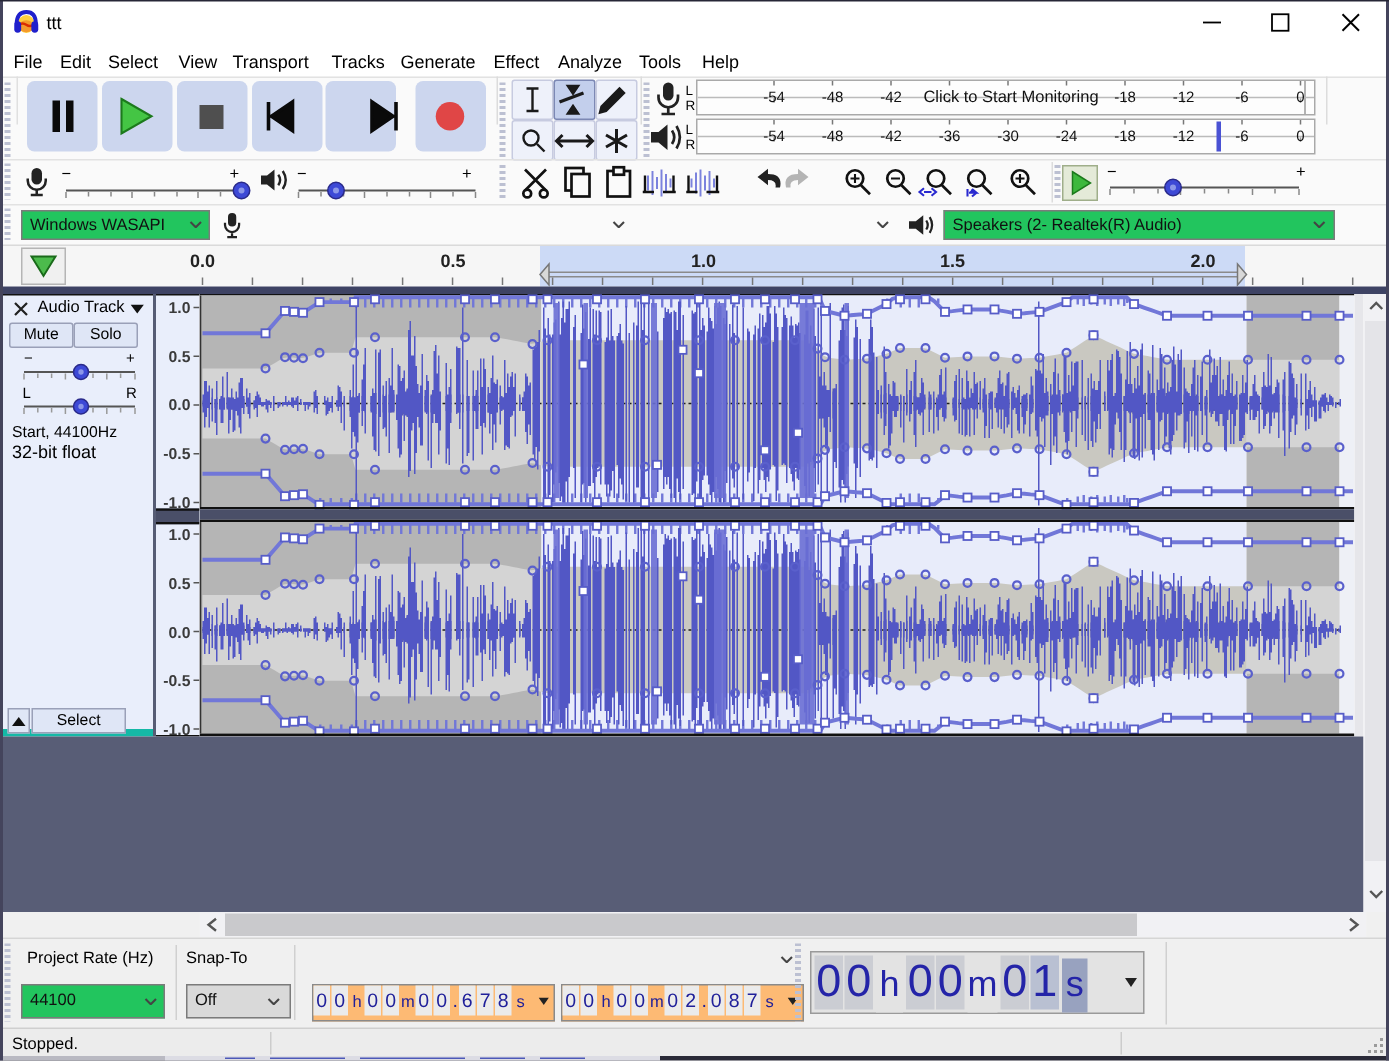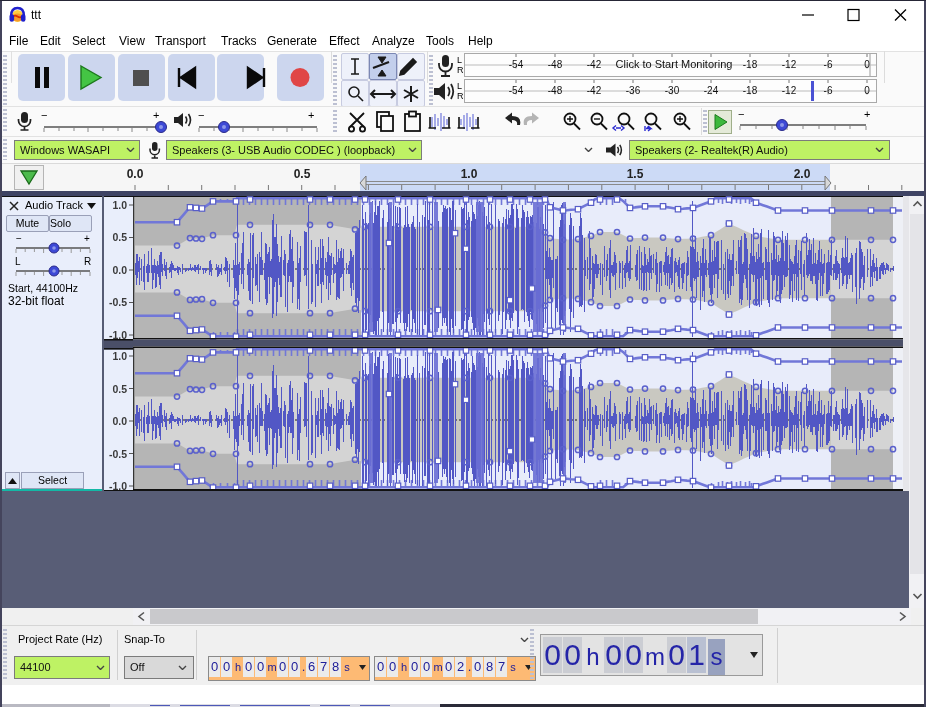--- a/index.html
+++ b/index.html
@@ -1,19 +1,19 @@
 <!DOCTYPE html>
 <html><head><meta charset="utf-8">
 <style>
 html,body{margin:0;padding:0}
 body{width:926px;height:707px;overflow:hidden;font-family:"Liberation Sans",sans-serif;background:#f0f0f0}
 #win{position:absolute;left:0;top:0;width:926px;height:707px;background:#fff}
 .abs{position:absolute}
 .grip{background:repeating-linear-gradient(180deg,#bcc0d2 0 2px,transparent 2px 4px)}
-.cb{position:absolute;background:#bef264;border:1px solid #7b7b7b;font-size:11px;color:#111;line-height:18px;padding-left:5px;box-sizing:border-box;white-space:nowrap;overflow:hidden}
+.cb{position:absolute;background:#22c55e;border:1px solid #7b7b7b;font-size:11px;color:#111;line-height:18px;padding-left:5px;box-sizing:border-box;white-space:nowrap;overflow:hidden}
 .chev{position:absolute;width:9px;height:5px}
 .tbtn{position:absolute;background:#ccd6ee;border-radius:5px}
 .ebtn{position:absolute;width:26px;height:25px;background:#eef1fa;border:1px solid #c7cbe0;border-radius:2px}
 .mlab{position:absolute;font-size:12px;color:#000}
 .digit{display:inline-block;width:11px;text-align:center;background:#ebebeb;margin-right:1px}
 .tf{position:absolute;background:#fdba74;border:1px solid #8a8a8a;color:#20209a;font-size:13px;font-weight:normal;line-height:20px;white-space:nowrap}
 </style></head>
 <body>
 <div id="win">
 <div class="abs" style="left:0;top:0;width:926px;height:30px;background:#fff">
@@ -300,21 +300,20 @@
  <div class="abs grip" style="left:3px;top:3px;width:4px;height:21px"></div>
  <div class="cb" style="left:14px;top:4px;width:126px;height:20px">Windows WASAPI</div>
  <svg class="abs chev" style="left:126px;top:11px">
         <path d="M1 1 L4.5 4.5 L8 1" stroke="#444" stroke-width="1.4" fill="none"></path>
       </svg>
  <svg class="abs" style="left:146px;top:5px" width="17" height="19" viewBox="0 0 17 19">
   <rect x="6" y="1" width="5.5" height="9" rx="2.7" fill="#222"></rect>
   <path d="M4 7.5 v1.5 a4.7 4.7 0 0 0 9.4 0 V7.5" stroke="#222" stroke-width="1.5" fill="none"></path>
   <path d="M8.7 14.5 V17 M5.5 17 H12" stroke="#222" stroke-width="1.5"></path>
  </svg>
- <div class="cb" style="left:166px;top:4px;width:256px;height:20px">Speakers (3- USB Audio CODEC ) (loopback)</div>
  <svg class="abs chev" style="left:408px;top:11px">
         <path d="M1 1 L4.5 4.5 L8 1" stroke="#444" stroke-width="1.4" fill="none"></path>
       </svg>
  <svg class="abs chev" style="left:584px;top:11px">
         <path d="M1 1 L4.5 4.5 L8 1" stroke="#444" stroke-width="1.4" fill="none"></path>
       </svg>
  <svg class="abs" style="left:604px;top:5px" width="19" height="18" viewBox="0 0 19 18">
   <path d="M2 6.5 H6.5 L11.5 2.5 V15.5 L6.5 11.5 H2 Z" fill="#222"></path>
   <path d="M13.5 6 Q15.5 9 13.5 12 M15.8 3.8 Q19 9 15.8 14.2" stroke="#222" stroke-width="1.5" fill="none"></path>
  </svg>
@@ -367,30 +366,30 @@
           <line x1="735.1" y1="22" x2="735.1" y2="27"></line>
           <line x1="768.5" y1="22" x2="768.5" y2="27"></line>
           <line x1="801.8" y1="22" x2="801.8" y2="27"></line>
           <line x1="835.1" y1="22" x2="835.1" y2="27"></line>
           <line x1="868.5" y1="22" x2="868.5" y2="27"></line>
           <line x1="901.8" y1="22" x2="901.8" y2="27"></line>
         </g>
       </svg>
 </div>
 <div class="abs" style="left:0;top:191px;width:926px;height:5px;background:#3e4364"></div>
-<div class="abs" style="left:2px;top:196px;width:100px;height:295px;background:#e9eefb;border-top:1px solid #111;border-bottom:2px solid #14b8a6;box-sizing:border-box">
+<div class="abs" style="left:2px;top:196px;width:100px;height:295px;background:#e9eefb;border-top:1px solid #111;border-bottom:5px solid #14b8a6;box-sizing:border-box">
  <svg class="abs" style="left:6px;top:3px" width="12" height="12">
         <path d="M2 2 L10 10 M10 2 L2 10" stroke="#222" stroke-width="1.5"></path>
       </svg>
  <div class="abs" style="left:23px;top:2px;font-size:11px;color:#000;white-space:nowrap">Audio Track</div>
  <svg class="abs" style="left:85px;top:6px" width="10" height="7">
         <path d="M0 0 H9 L4.5 6 Z" fill="#111"></path>
       </svg>
  <div class="abs" style="left:4px;top:18px;width:43px;height:17px;background:#dfe6f6;border:1px solid #9aa0b8;border-radius:2px;box-sizing:border-box;font-size:10.5px;text-align:center;line-height:15px;color:#000">Mute</div>
- <div class="abs" style="left:47px;top:18px;width:43px;height:17px;background:#dfe6f6;border:1px solid #9aa0b8;border-radius:2px;box-sizing:border-box;font-size:10.5px;text-align:left;line-height:15px;color:#000">Solo</div>
+ <div class="abs" style="left:47px;top:18px;width:43px;height:17px;background:#dfe6f6;border:1px solid #9aa0b8;border-radius:2px;box-sizing:border-box;font-size:10.5px;text-align:center;line-height:15px;color:#000">Solo</div>
  <svg class="abs" style="left:8px;top:37px" width="86" height="22" viewBox="0 0 86 22">
   <text x="6" y="8" font-size="10" fill="#000" font-family="Liberation Sans">−</text>
   <text x="74" y="8" font-size="10" fill="#000" font-family="Liberation Sans">+</text>
   <line x1="6" y1="14" x2="80" y2="14" stroke="#555" stroke-width="1.3"></line>
   <g stroke="#999">
           <line x1="6" y1="15" x2="6" y2="19"></line>
           <line x1="15.2" y1="15" x2="15.2" y2="18"></line>
           <line x1="24.4" y1="15" x2="24.4" y2="18"></line>
           <line x1="33.6" y1="15" x2="33.6" y2="19"></line>
           <line x1="42.8" y1="15" x2="42.8" y2="18"></line>
@@ -715,20 +714,35 @@
  <div class="abs" style="left:540px;top:8px;width:223px;height:42px;background:#e3e3e3;border:1px solid #9a9a9a;box-sizing:border-box">
 <div style="position:absolute;left:2px;top:2px;height:36px;font-family:'Liberation Sans';font-weight:normal;color:#2424a8;font-size:30px;line-height:36px;white-space:nowrap">
 <span style="display:inline-block;width:19px;text-align:center;background:#cbcdd3;margin-right:1px">0</span><span style="display:inline-block;width:19px;text-align:center;background:#cbcdd3;margin-right:2px">0</span><span style="display:inline-block;width:18px;text-align:center;background:#e3e3e3;font-size:24px;margin-right:2px">h</span><span style="display:inline-block;width:19px;text-align:center;background:#cbcdd3;margin-right:1px">0</span><span style="display:inline-block;width:19px;text-align:center;background:#cbcdd3;margin-right:2px">0</span><span style="display:inline-block;width:20px;text-align:center;background:#e3e3e3;font-size:24px;margin-right:2px">m</span><span style="display:inline-block;width:19px;text-align:center;background:#cbcdd3;margin-right:1px">0</span><span style="display:inline-block;width:19px;text-align:center;background:#b9c0d2;margin-right:2px">1</span><span style="display:inline-block;width:17px;text-align:center;background:#98a2bf;font-size:24px">s</span>
 </div>
 <svg style="position:absolute;right:3px;top:17px" width="9" height="7">
           <path d="M0 0 H8 L4 6 Z" fill="#222"></path>
         </svg>
 </div>
  <div class="abs" style="left:777px;top:2px;width:1px;height:55px;background:#d0d0d0"></div>
 </div>
+<div class="abs" style="left:0;top:685px;width:926px;height:19px;background:#ececec;border-top:1px solid #cfcfcf;box-sizing:border-box">
+ <div class="abs" style="left:8px;top:4px;font-size:11px;color:#000">Stopped.</div>
+ <div class="abs" style="left:180px;top:2px;width:1px;height:15px;background:#cccccc"></div>
+ <div class="abs" style="left:747px;top:2px;width:1px;height:15px;background:#cccccc"></div>
+ <svg class="abs" style="left:912px;top:6px" width="12" height="12">
+        <g fill="#9a9a9a">
+          <rect x="8" y="0" width="2" height="2"></rect>
+          <rect x="8" y="4" width="2" height="2"></rect>
+          <rect x="8" y="8" width="2" height="2"></rect>
+          <rect x="4" y="4" width="2" height="2"></rect>
+          <rect x="4" y="8" width="2" height="2"></rect>
+          <rect x="0" y="8" width="2" height="2"></rect>
+        </g>
+      </svg>
+</div>
 <div class="abs" style="left:0;top:704px;width:926px;height:3px;background:#2a2a38">
  <div class="abs" style="left:0;top:0;width:110px;height:3px;background:#b9b9c2"></div>
  <div class="abs" style="left:110px;top:0;width:330px;height:3px;background:#dcdce4"></div>
  <svg class="abs" style="left:110px;top:0" width="330" height="3">
         <g stroke="#4c58b8">
           <line x1="40" y1="1.5" x2="60" y2="1.5"></line>
           <line x1="70" y1="1.5" x2="120" y2="1.5"></line>
           <line x1="130" y1="1.5" x2="200" y2="1.5"></line>
           <line x1="210" y1="1.5" x2="240" y2="1.5"></line>
           <line x1="250" y1="1.5" x2="280" y2="1.5"></line>

